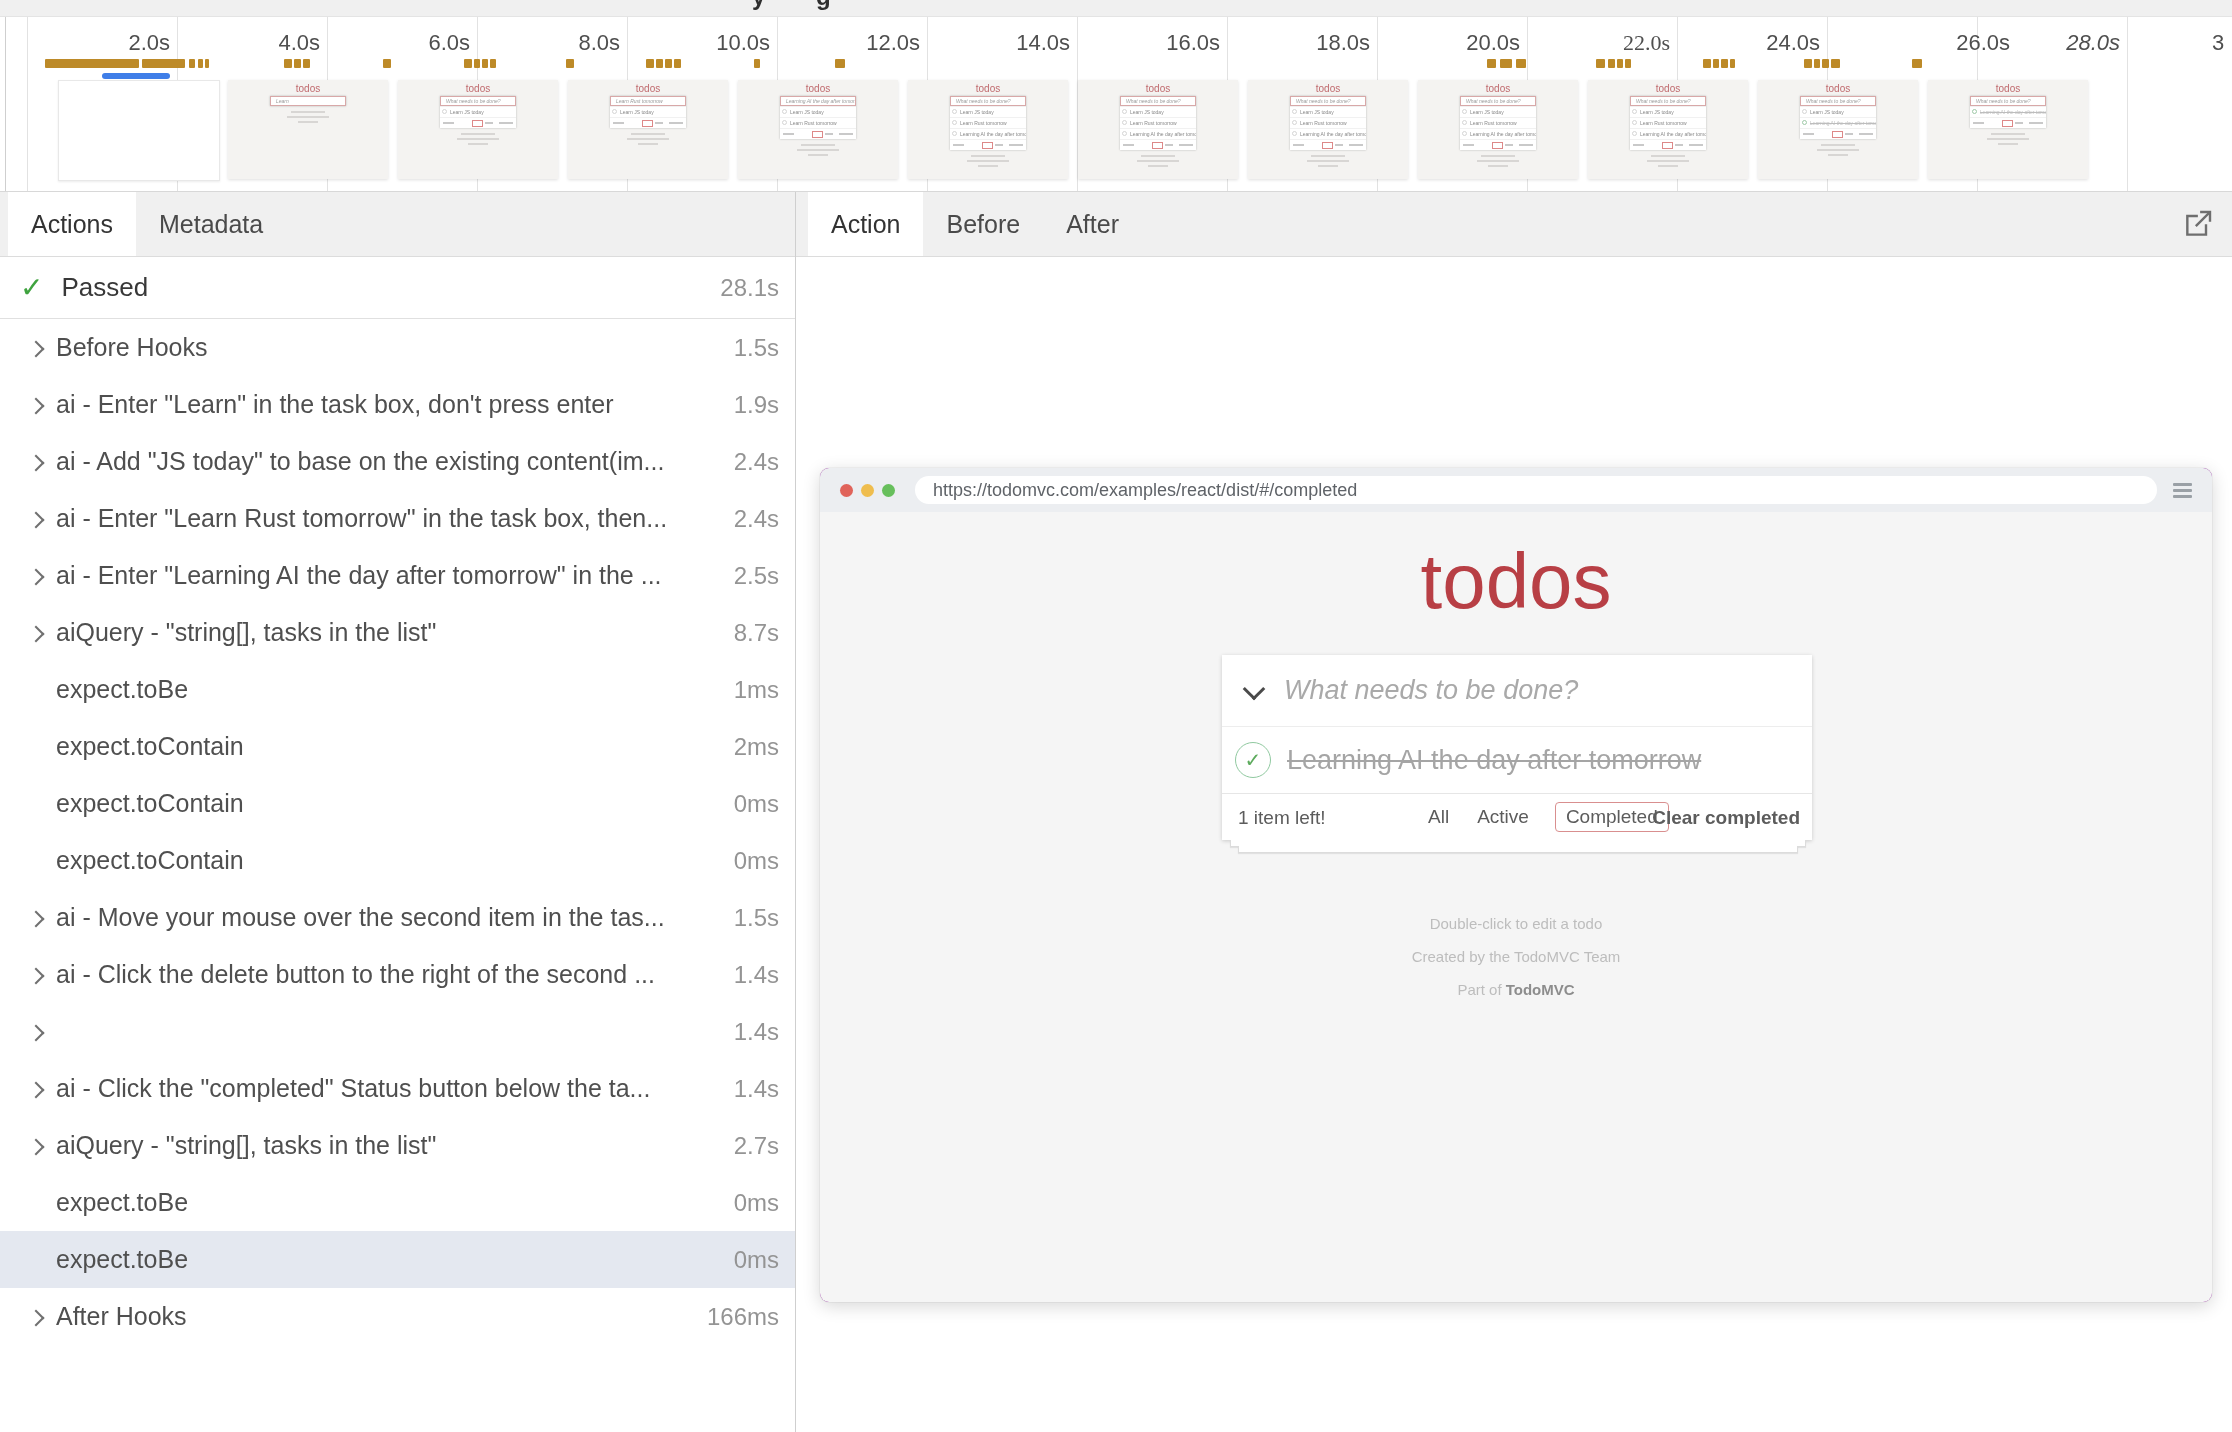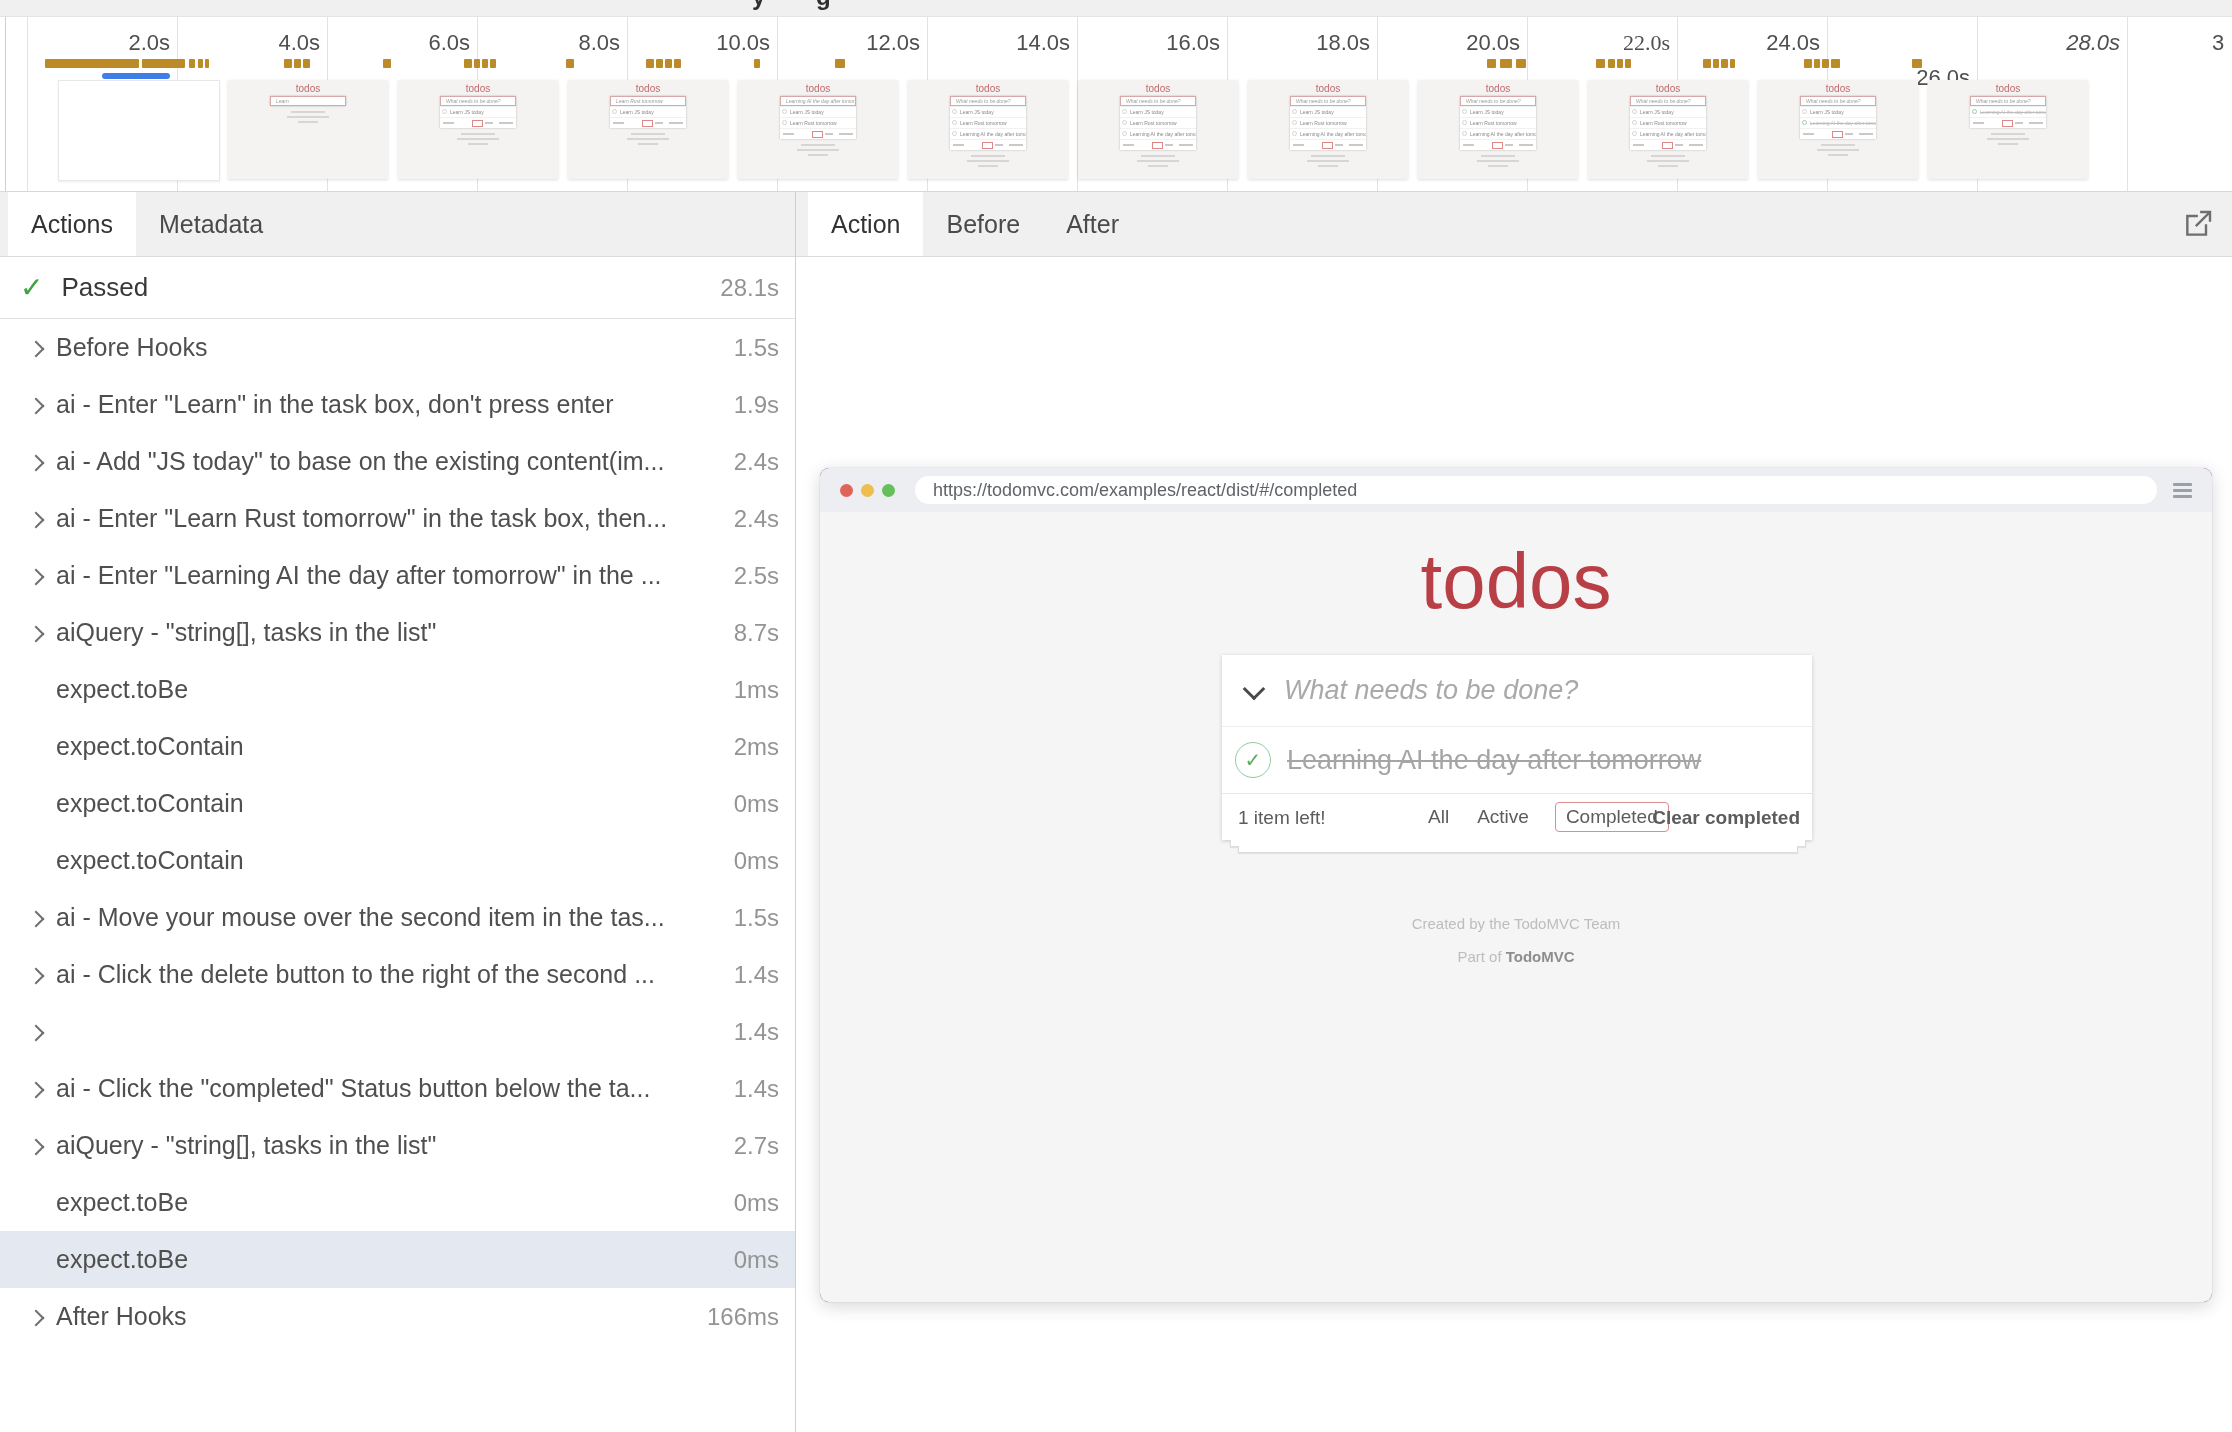--- a/index.html
+++ b/index.html
@@ -143,21 +143,21 @@
         <div class="tick-label" style="left: 380px;">6.0s</div>
         <div class="tick-label" style="left: 530px;">8.0s</div>
         <div class="tick-label" style="left: 680px;">10.0s</div>
         <div class="tick-label" style="left: 830px;">12.0s</div>
         <div class="tick-label" style="left: 980px;">14.0s</div>
         <div class="tick-label" style="left: 1130px;">16.0s</div>
         <div class="tick-label" style="left: 1280px;">18.0s</div>
         <div class="tick-label" style="left: 1430px;">20.0s</div>
         <div class="tick-label" style="left: 1580px; font-family: Liberation Serif, serif;">22.0s</div>
         <div class="tick-label" style="left: 1730px;">24.0s</div>
-        <div class="tick-label" style="left: 1880px; margin-top: 35px;">26.0s</div>
+        <div class="tick-label" style="left: 1920px;">26.0s</div>
         <div class="tick-label" style="left: 2030px; font-style: italic;">28.0s</div>
       </div>
     <span class="tick-partial">3</span>
     <div id="markers">
         <div class="marker" style="left: 45px; width: 94px; background: rgb(189, 138, 40);"></div>
         <div class="marker" style="left: 142px; width: 43px; background: rgb(189, 138, 40);"></div>
         <div class="marker" style="left: 189px; width: 6px; background: rgb(189, 138, 40);"></div>
         <div class="marker" style="left: 198px; width: 5px; background: rgb(189, 138, 40);"></div>
         <div class="marker" style="left: 205px; width: 4px; background: rgb(189, 138, 40);"></div>
         <div class="marker" style="left: 284px; width: 8px; background: rgb(189, 138, 40);"></div>
@@ -555,19 +555,20 @@
               <span class="filter">All</span>
               <span class="filter">Active</span>
               <span class="filter boxed">Completed</span>
             </span>
             <span class="clear">Clear completed</span>
           </div>
         </div>
         <div class="stack stack1"></div>
         <div class="stack stack2"></div>
         <div class="info">
+          <div>Double-click to edit a todo</div>
           <div>Created by the TodoMVC Team</div>
           <div><span>Part of </span><b>TodoMVC</b></div>
         </div>
       </div>
     </div>
   </div>
 </div>
 
 </body></html>

